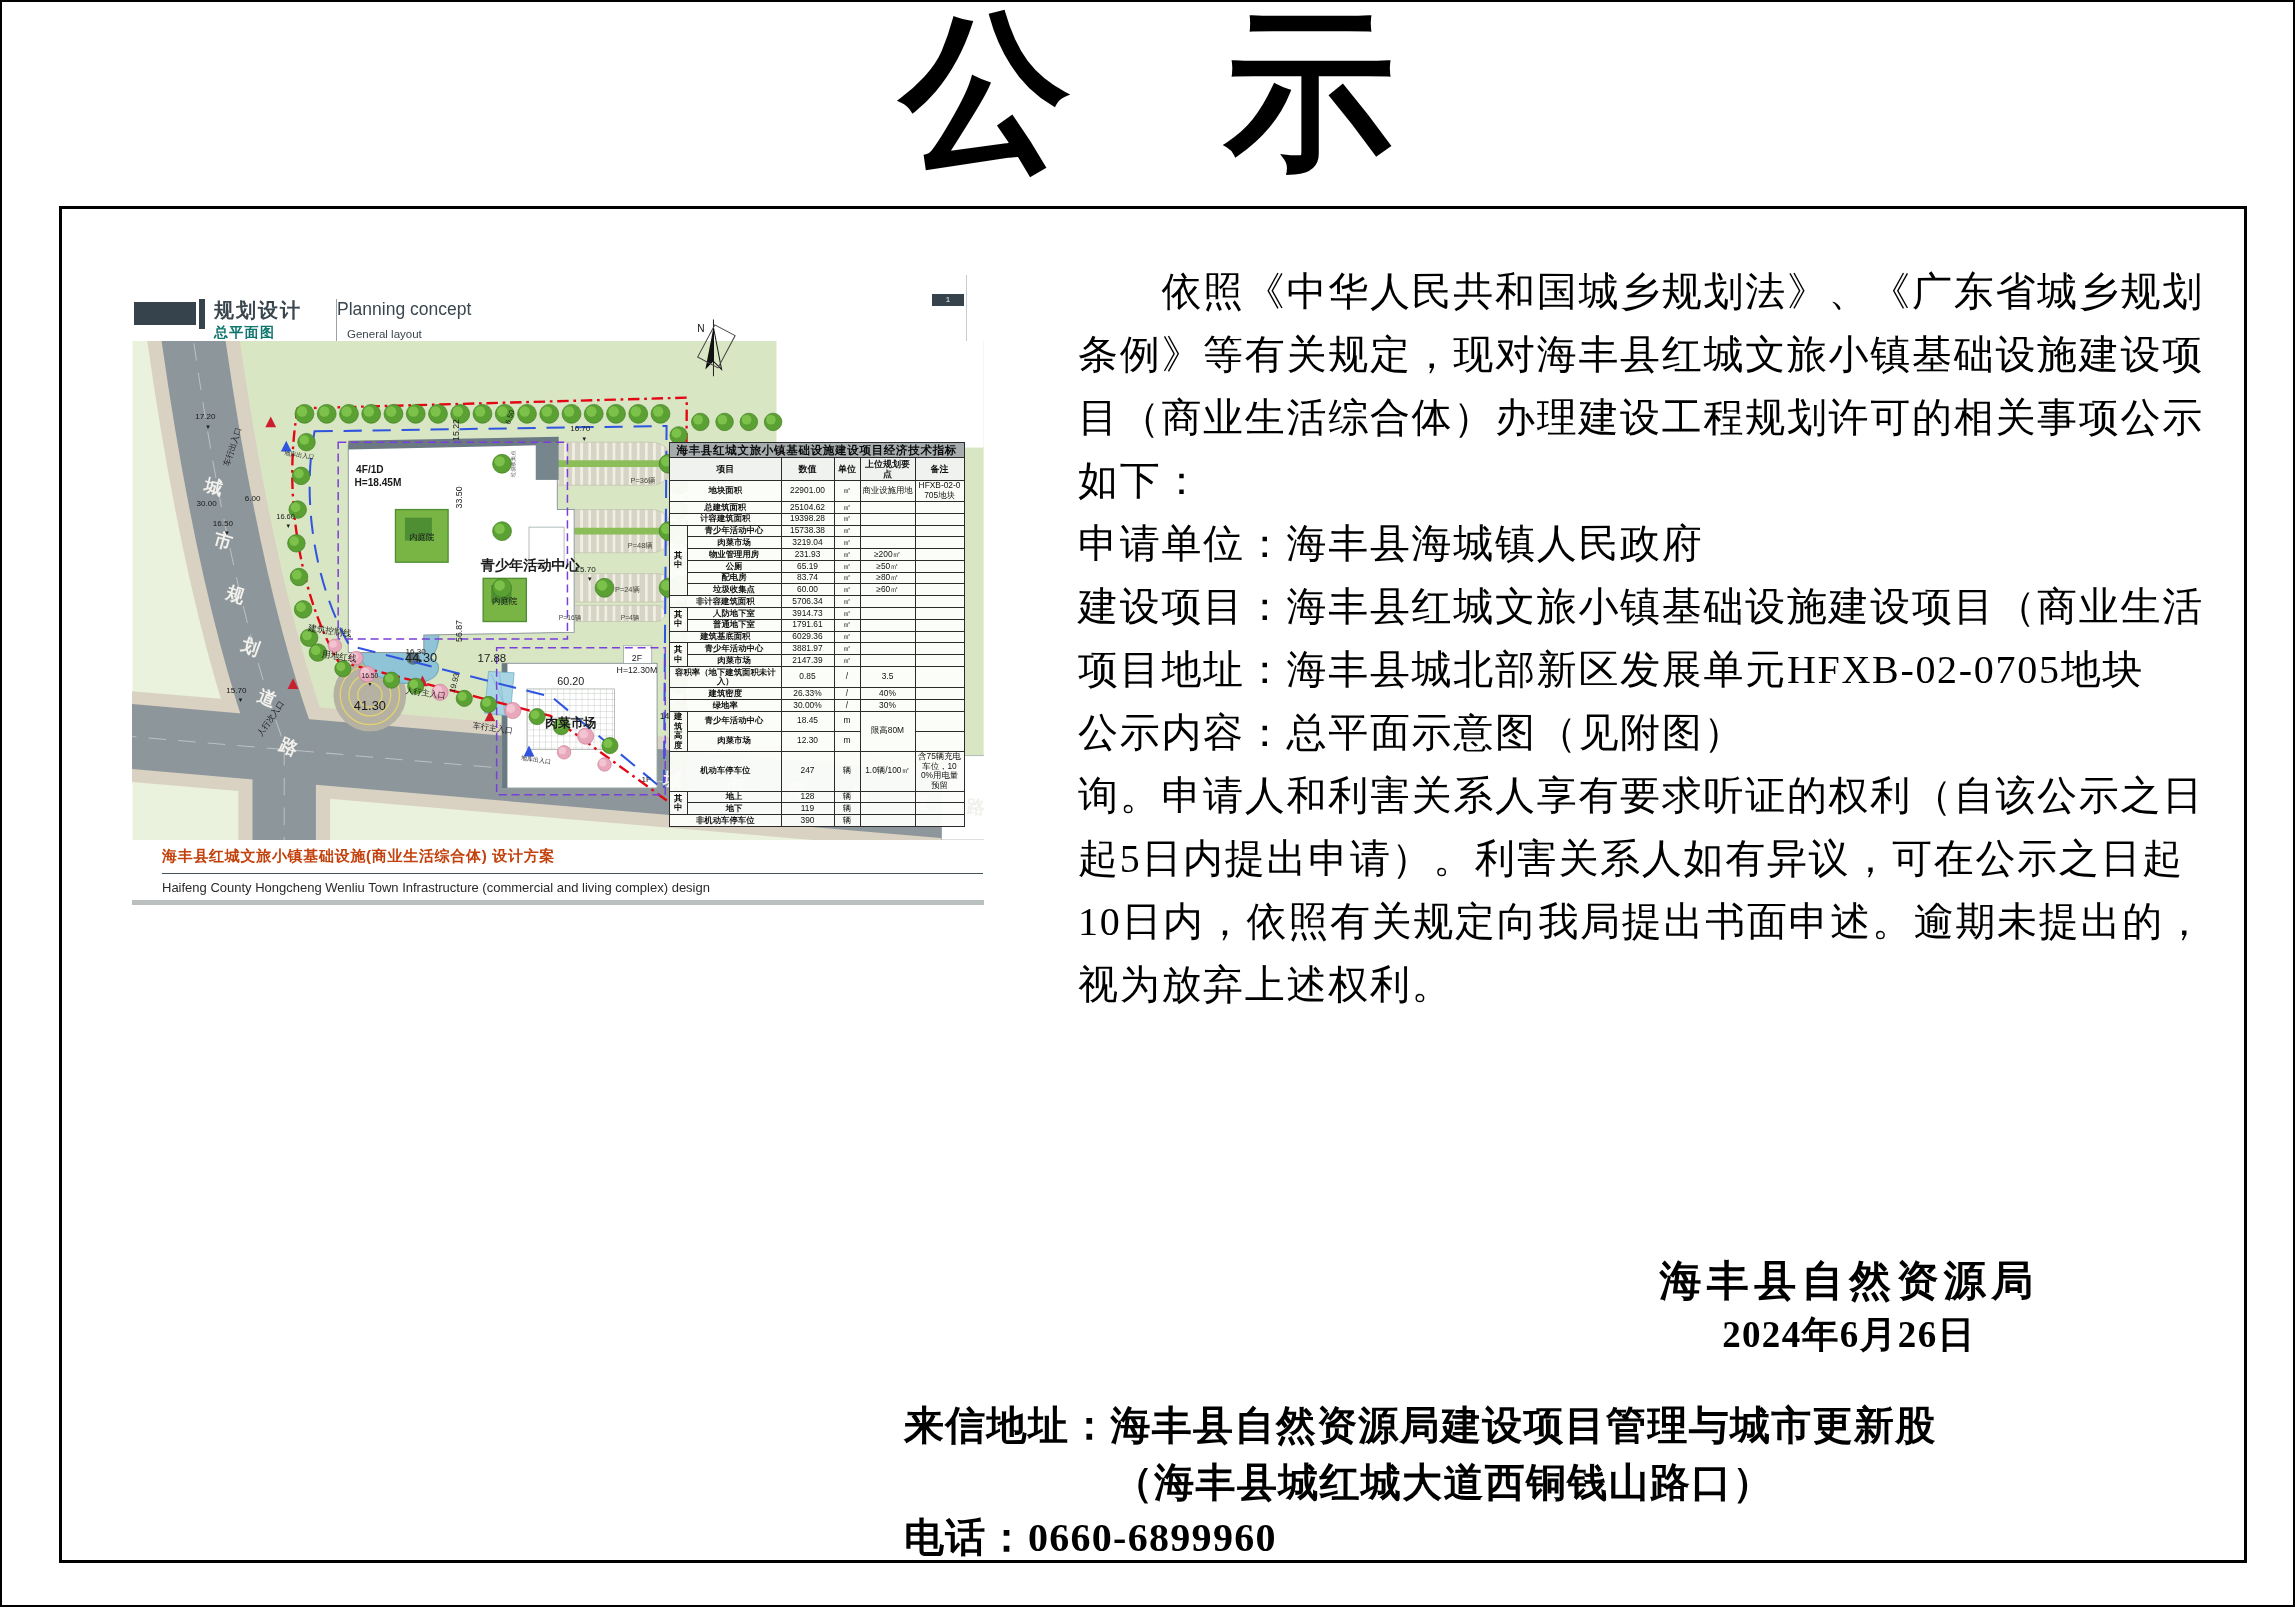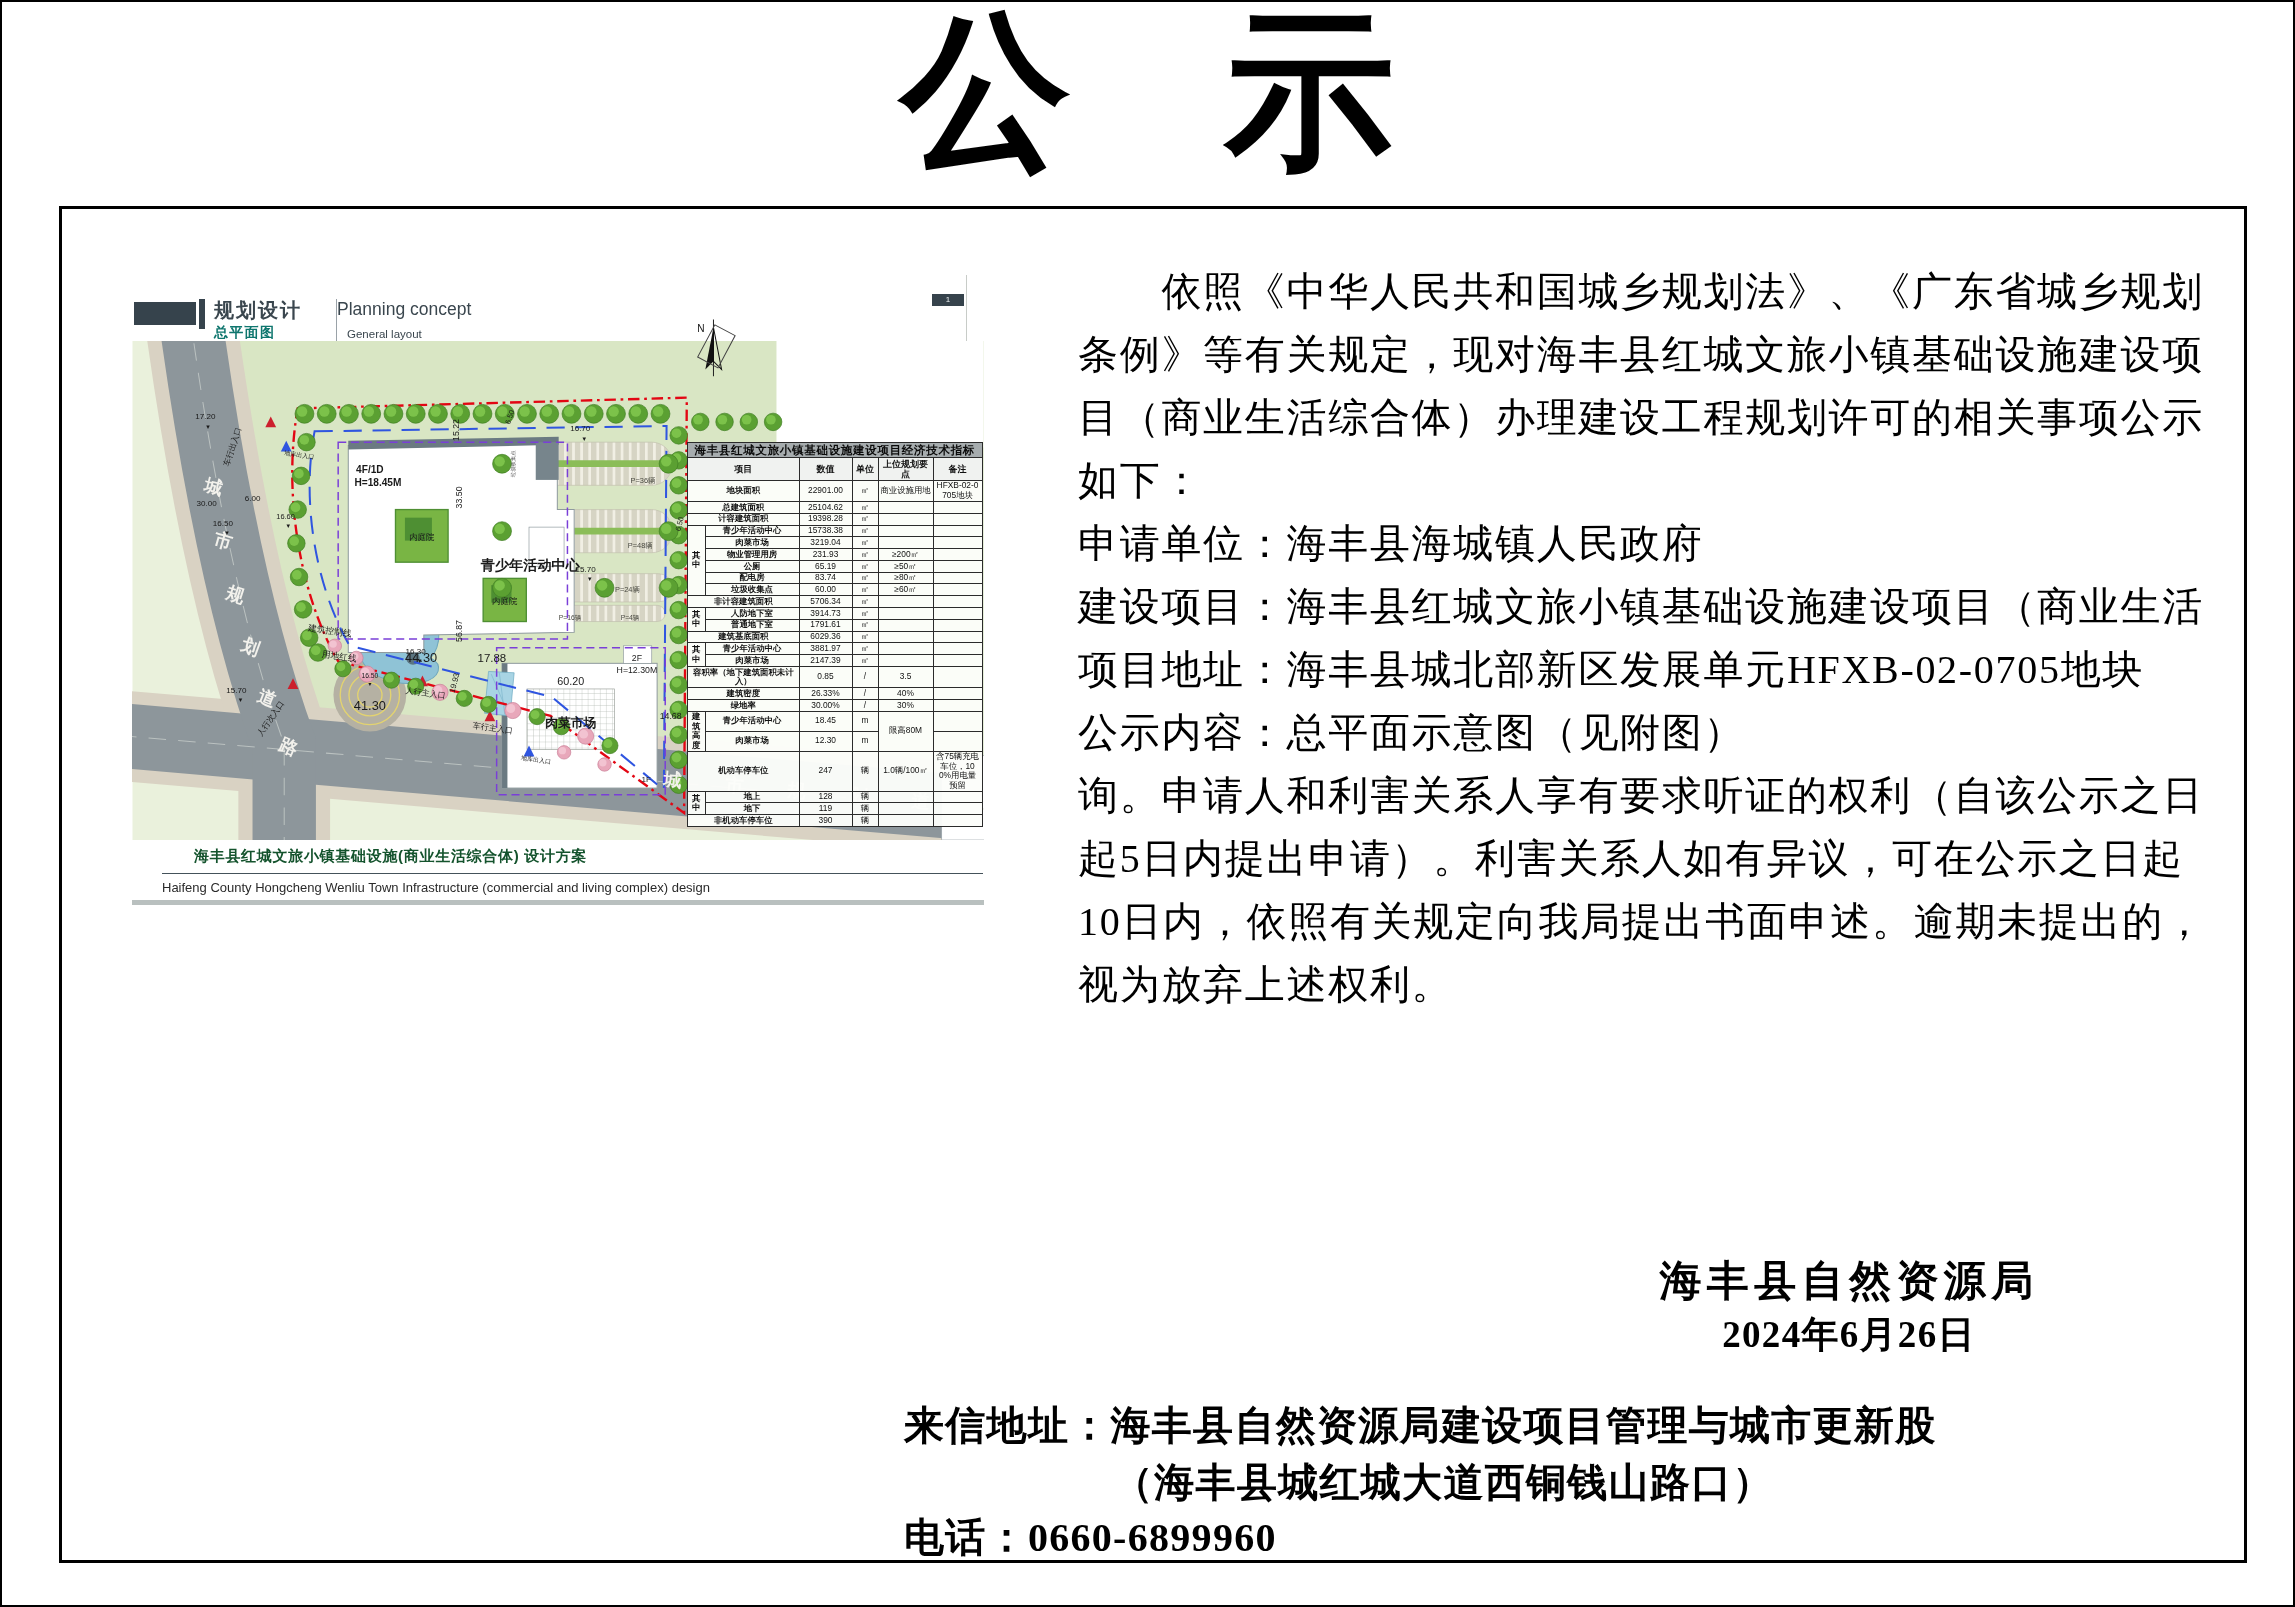--- a/index.html
+++ b/index.html
@@ -19,26 +19,26 @@
   .ph-cn{position:absolute;left:82px;top:30px;font-size:20px;font-weight:bold;color:#3a464e;letter-spacing:2px;}
   .ph-cn2{position:absolute;left:82px;top:57px;font-size:14px;font-weight:bold;color:#0f766e;letter-spacing:1.3px;}
   .ph-sep{position:absolute;left:204px;top:32px;width:1.3px;height:49px;background:#9aa2a8;}
   .ph-en{position:absolute;left:205px;top:32px;font-size:17.5px;color:#3a464e;}
   .ph-en2{position:absolute;left:215px;top:61px;font-size:11.5px;color:#3a464e;}
   .ph-tab{position:absolute;left:800px;top:27px;width:32px;height:12px;background:#36434c;color:#eef2f4;
           font-size:8px;text-align:center;line-height:12px;}
   .ph-vline{position:absolute;left:834px;top:8px;width:0.7px;height:564px;background:#c8ccc8;}
   .map-wrap{position:absolute;left:0px;top:74px;width:852px;height:499px;}
   .compass{position:absolute;left:553px;top:47px;width:61px;height:71px;}
-  .plan-cap-cn{position:absolute;left:30px;top:580px;font-size:15px;font-weight:bold;color:#14532d;letter-spacing:0.7px;margin-left:32px;}
+  .plan-cap-cn{position:absolute;left:30px;top:580px;font-size:15px;font-weight:bold;color:#c2410c;letter-spacing:0.7px;}
   .plan-cap-line{position:absolute;left:30px;top:606px;width:821px;height:1.3px;background:#44525a;}
   .plan-cap-en{position:absolute;left:30px;top:613px;font-size:13px;color:#2a2a2a;}
   .plan-bottom-bar{position:absolute;left:0px;top:633px;width:852px;height:4.7px;background:#b9c0bf;}
   
-  .ptable{position:absolute;left:555px;top:175px;width:295px;border-collapse:collapse;
+  .ptable{position:absolute;left:537px;top:175px;width:295px;border-collapse:collapse;
           background:rgba(252,253,250,.97);font:8.4px "Liberation Sans","DejaVu Sans",sans-serif;color:#111;table-layout:fixed;padding-left:12px;}
   .ptable td{border:0.7px solid #2b2b2b;padding:0.7px 1.3px;text-align:center;vertical-align:middle;line-height:1.12;word-break:break-all;}
   .ptable .t-title{background:#a6acae;font-weight:bold;font-size:11.5px;color:#0b0b0b;letter-spacing:0.7px;}
   .ptable .t-head{font-weight:bold;font-size:9px;background:#f0f2f0;}
   .ptable .lab{font-weight:bold;}
   
   .notice-text{position:absolute;left:1078px;top:260px;width:1163px;}
   .nline{height:63px;line-height:63px;font-size:40px;letter-spacing:1.7px;white-space:nowrap;}
   .signature{position:absolute;left:1579px;top:1256px;width:540px;text-align:center;font-weight:bold;}
   .sig-org{font-size:42px;letter-spacing:5.4px;line-height:51px;}

